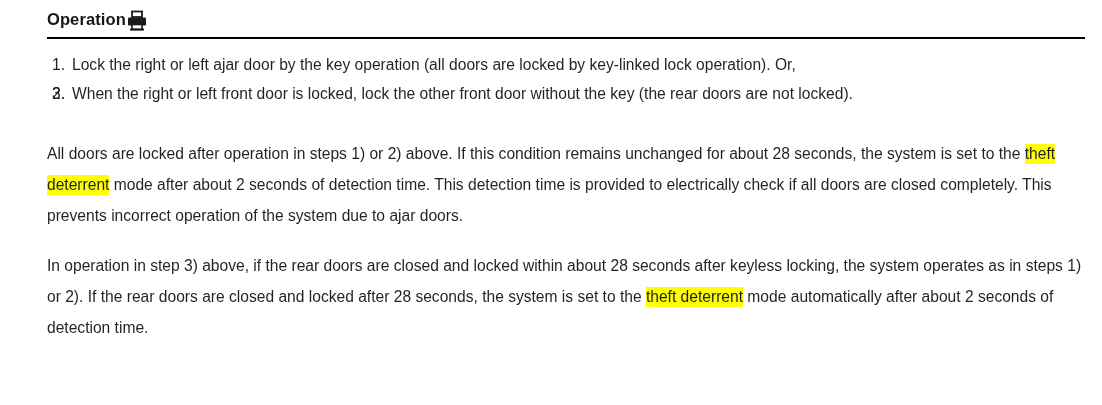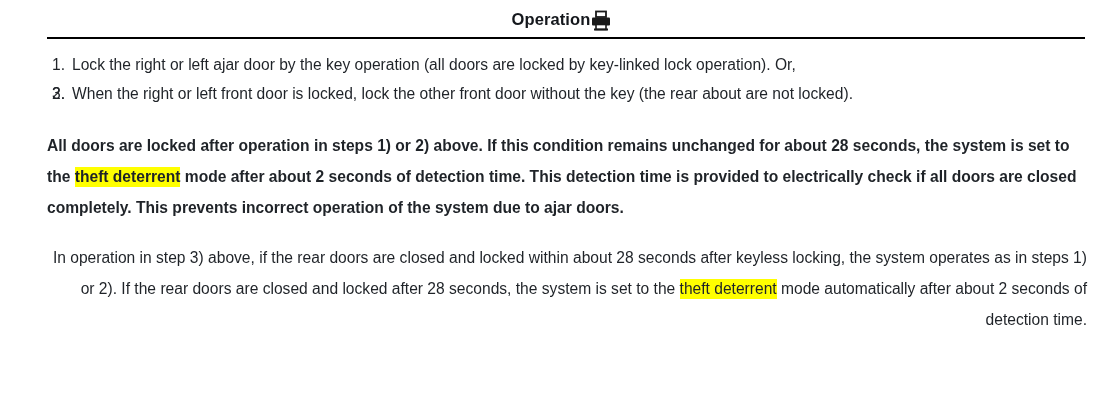--- a/index.html
+++ b/index.html
@@ -25,21 +25,21 @@
 
   
   .header {
     position: absolute;
     left: 47px;
     top: 8px;
     width: 1038px;
     height: 30px;
     display: flex;
     align-items: flex-start;
-    justify-content: center;
+    justify-content: flex-start;
   }
 
   .page-title {
     font-size: 16.5px;
     font-weight: bold;
     line-height: 22px;
     letter-spacing: 0.1px;
     color: #14171c;
     white-space: nowrap;
     margin: 0;
@@ -100,22 +100,22 @@
     color: #1f2328;
   }
 
   p.para {
     margin: 0;
     font-size: 15.6px;
     line-height: 31px;
     color: #1f2328;
   }
 
-  p.para-1 { margin-top: 22px; font-weight: bold; }
-  p.para-2 { margin-top: 19px; text-align: right; }
+  p.para-1 { margin-top: 30px; }
+  p.para-2 { margin-top: 19px; }
 
   .hl {
     background-color: #FFFF00;
     color: #1f2328;
     padding: 1px 0 2px 0;
     box-decoration-break: clone;
     -webkit-box-decoration-break: clone;
   }
 </style>
 </head>
@@ -147,21 +147,21 @@
   <div class="content">
 
     <ol class="steps">
       <li>
         <span class="marker">1.</span><span>Lock the right or left ajar door by the key operation (all doors are locked by key-linked lock operation). Or,</span>
       </li>
       <li>
         <span class="marker">2.</span>
       </li>
       <li>
-        <span class="marker">3.</span><span>When the right or left front door is locked, lock the other front door without the key (the rear about are not locked).</span>
+        <span class="marker">3.</span><span>When the right or left front door is locked, lock the other front door without the key (the rear doors are not locked).</span>
       </li>
     </ol>
 
     <p class="para para-1"><span>All doors are locked after operation in steps 1) or 2) above. If this condition remains unchanged for about 28 seconds, the system is set to the </span><span class="hl">theft deterrent</span><span> mode after about 2 seconds of detection time. This detection time is provided to electrically check if all doors are closed completely. This prevents incorrect operation of the system due to ajar doors.</span></p>
 
     <p class="para para-2"><span>In operation in step 3) above, if the rear doors are closed and locked within about 28 seconds after keyless locking, the system operates as in steps 1) or 2). If the rear doors are closed and locked after 28 seconds, the system is set to the </span><span class="hl">theft deterrent</span><span> mode automatically after about 2 seconds of detection time.</span></p>
 
   </div>
 
 </div>

